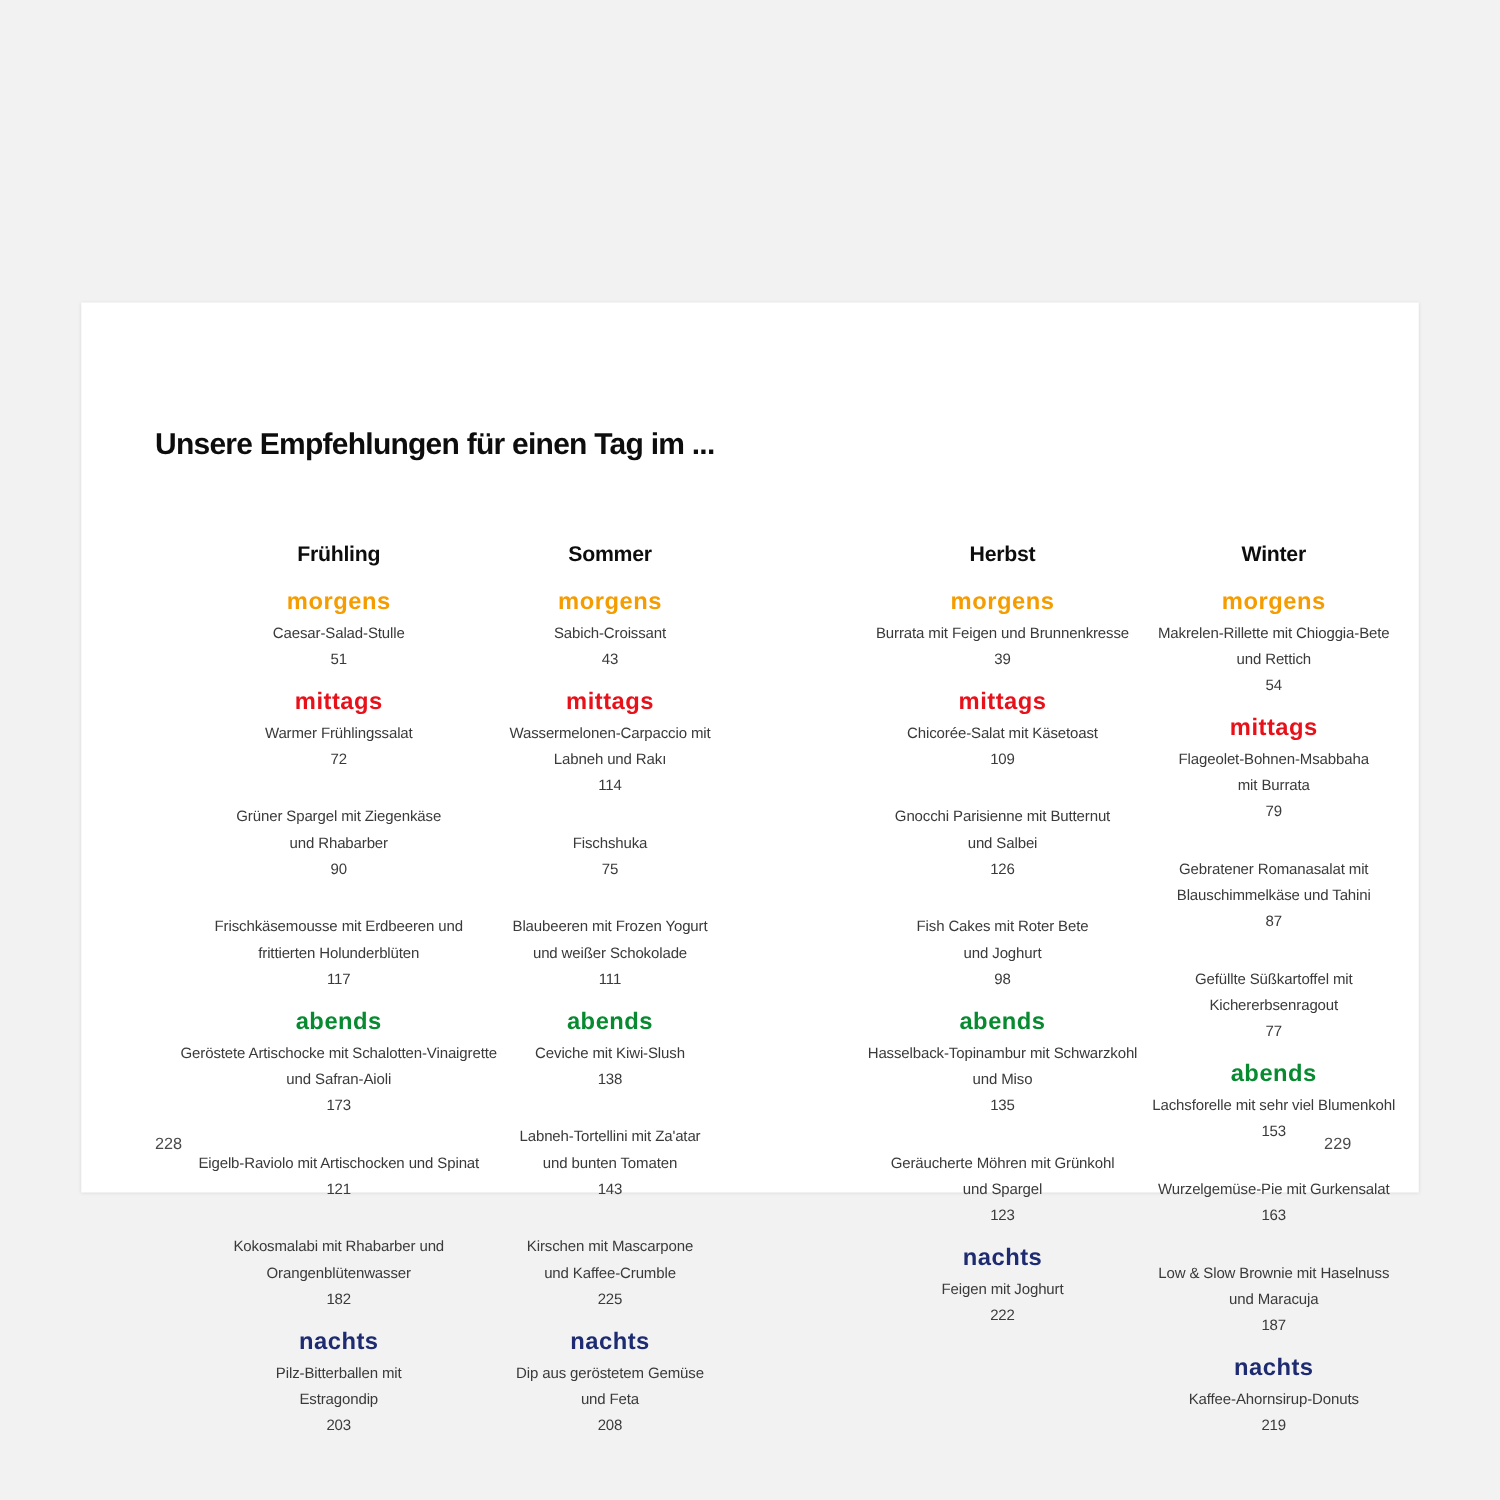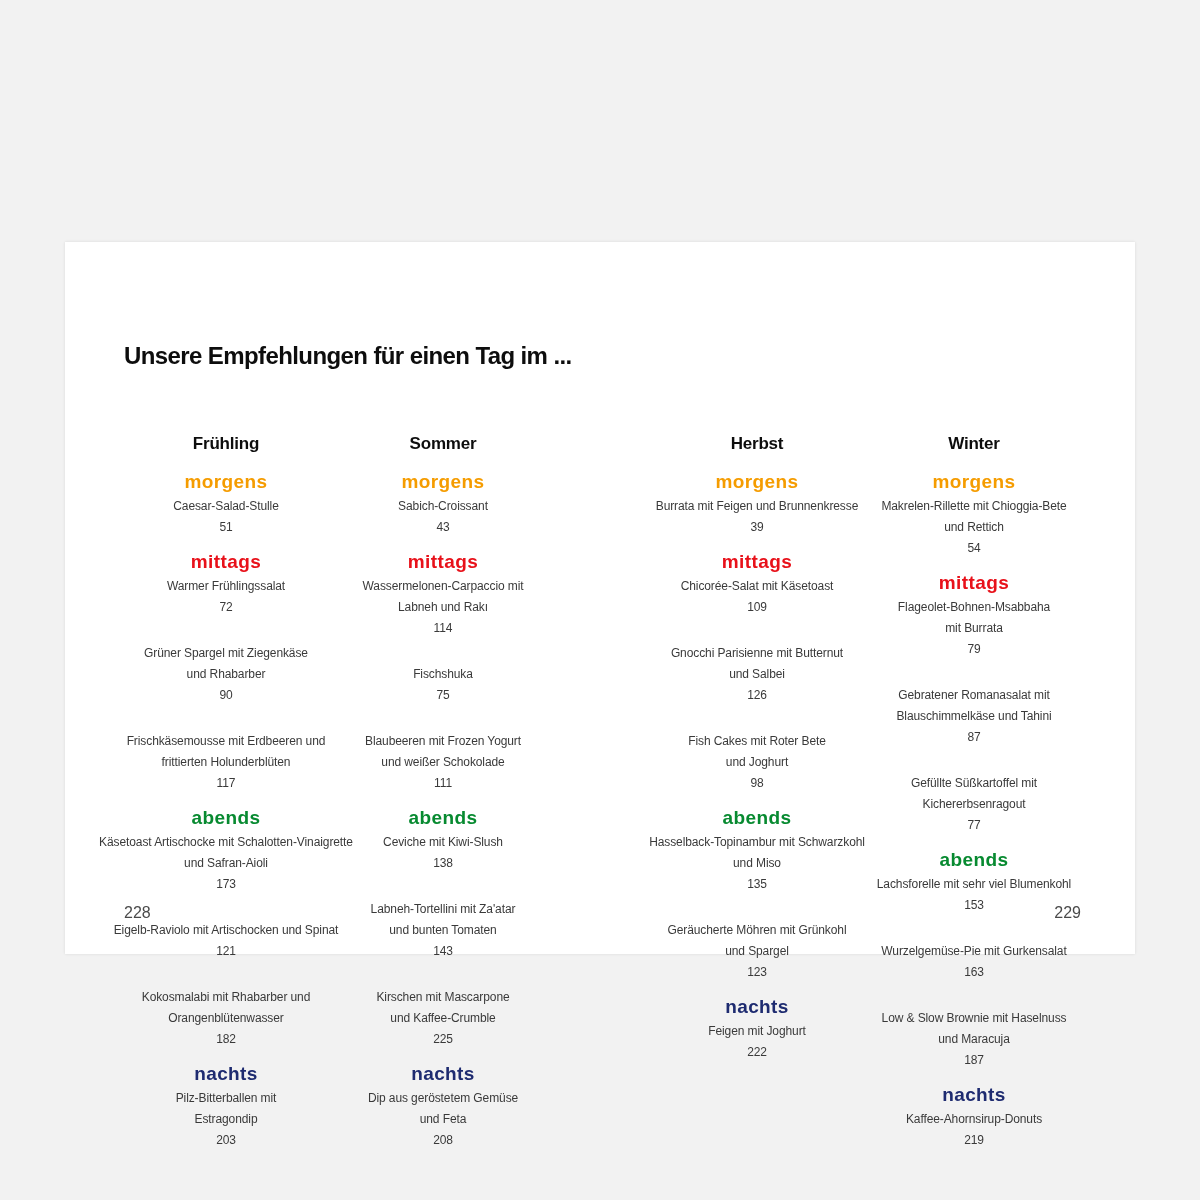--- a/index.html
+++ b/index.html
@@ -38,20 +38,21 @@
     left: 0;
     top: 192px;
     width: 1070px;
     height: 480px;
   }
   .season-col {
     position: absolute;
     top: 0;
     width: 260px;
     text-align: center;
+    margin-left: 45px;
   }
   .season-col:nth-child(1) { left: 31px; }
   .season-col:nth-child(2) { left: 248px; }
   .season-col:nth-child(3) { left: 562px; }
   .season-col:nth-child(4) { left: 779px; }
   .season-title {
     font-size: 17px;
     font-weight: bold;
     letter-spacing: -0.2px;
     color: #0d0d0d;
@@ -71,21 +72,21 @@
   .dish:last-child { margin-bottom: 0; }
   .dish-line, .dish-page {
     font-size: 12px;
     line-height: 21px;
     color: #3a3a3a;
     letter-spacing: -0.1px;
     white-space: nowrap;
   }
   .page-number {
     position: absolute;
-    font-size: 16px;
+    font-size: 13px;
     color: #4a4a4a;
     bottom: 32px;
   }
   .page-number.left { left: 59px; }
   .page-number.right { right: 54px; }
 </style>
 </head>
 <body>
 
 <div class="canvas">
@@ -115,21 +116,21 @@
             </div>
             <div class="dish">
               <div class="dish-line">Frischkäsemousse mit Erdbeeren und</div>
               <div class="dish-line">frittierten Holunderblüten</div>
               <div class="dish-page">117</div>
             </div>
           </div>
           <div class="time-section">
             <div class="time-label" style="color: rgb(7, 138, 48);">abends</div>
             <div class="dish">
-              <div class="dish-line">Käsetoast Artischocke mit Schalotten-Vinaigrette</div>
+              <div class="dish-line">Geröstete Artischocke mit Schalotten-Vinaigrette</div>
               <div class="dish-line">und Safran-Aioli</div>
               <div class="dish-page">173</div>
             </div>
             <div class="dish">
               <div class="dish-line">Eigelb-Raviolo mit Artischocken und Spinat</div>
               <div class="dish-page">121</div>
             </div>
             <div class="dish">
               <div class="dish-line">Kokosmalabi mit Rhabarber und</div>
               <div class="dish-line">Orangenblütenwasser</div>

